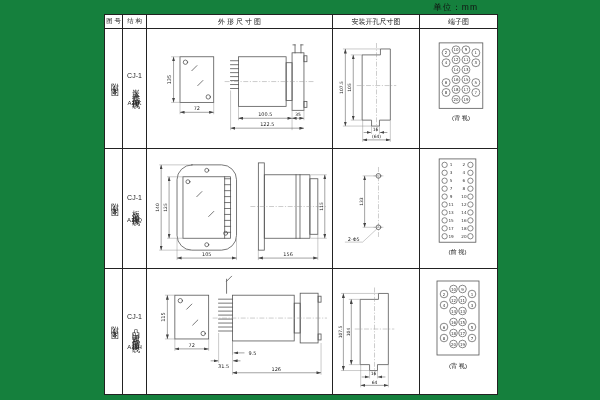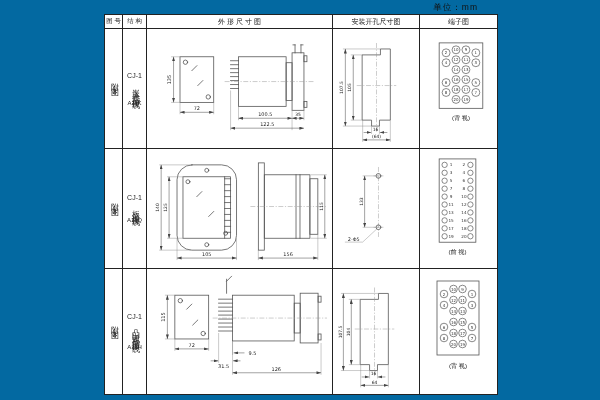--- a/index.html
+++ b/index.html
@@ -1,17 +1,17 @@
 <!DOCTYPE html>
 <html><head>
 <meta charset="utf-8">
 <style>
   html,body{margin:0;padding:0;}
   body{width:600px;height:400px;background:#fbfbfb;font-family:"Liberation Sans","DejaVu Sans",sans-serif;color:#222;}
-  .sheet{position:relative;width:600px;height:400px;background:#0369a1;overflow:hidden;}
+  .sheet{position:relative;width:600px;height:400px;background:#15803d;overflow:hidden;}
   .unit{position:absolute;top:2px;right:122px;font-size:8.5px;letter-spacing:1px;color:#111;}
   .tbl{position:absolute;left:104px;top:14px;border:1px solid #222;display:grid;
        grid-template-columns:18px 24px 186px 87px 77px;
        grid-template-rows:14px 120px 120px 125px;background:#fff;}
   .c{border-right:1px solid #222;border-bottom:1px solid #222;overflow:hidden;position:relative;
      display:flex;align-items:center;justify-content:center;}
   .c.cl{border-right:none;}
   .c.cb{border-bottom:none;}
   .hd{font-size:7px;white-space:nowrap;color:#111;}
   .hd.sm{font-size:6.4px;}

